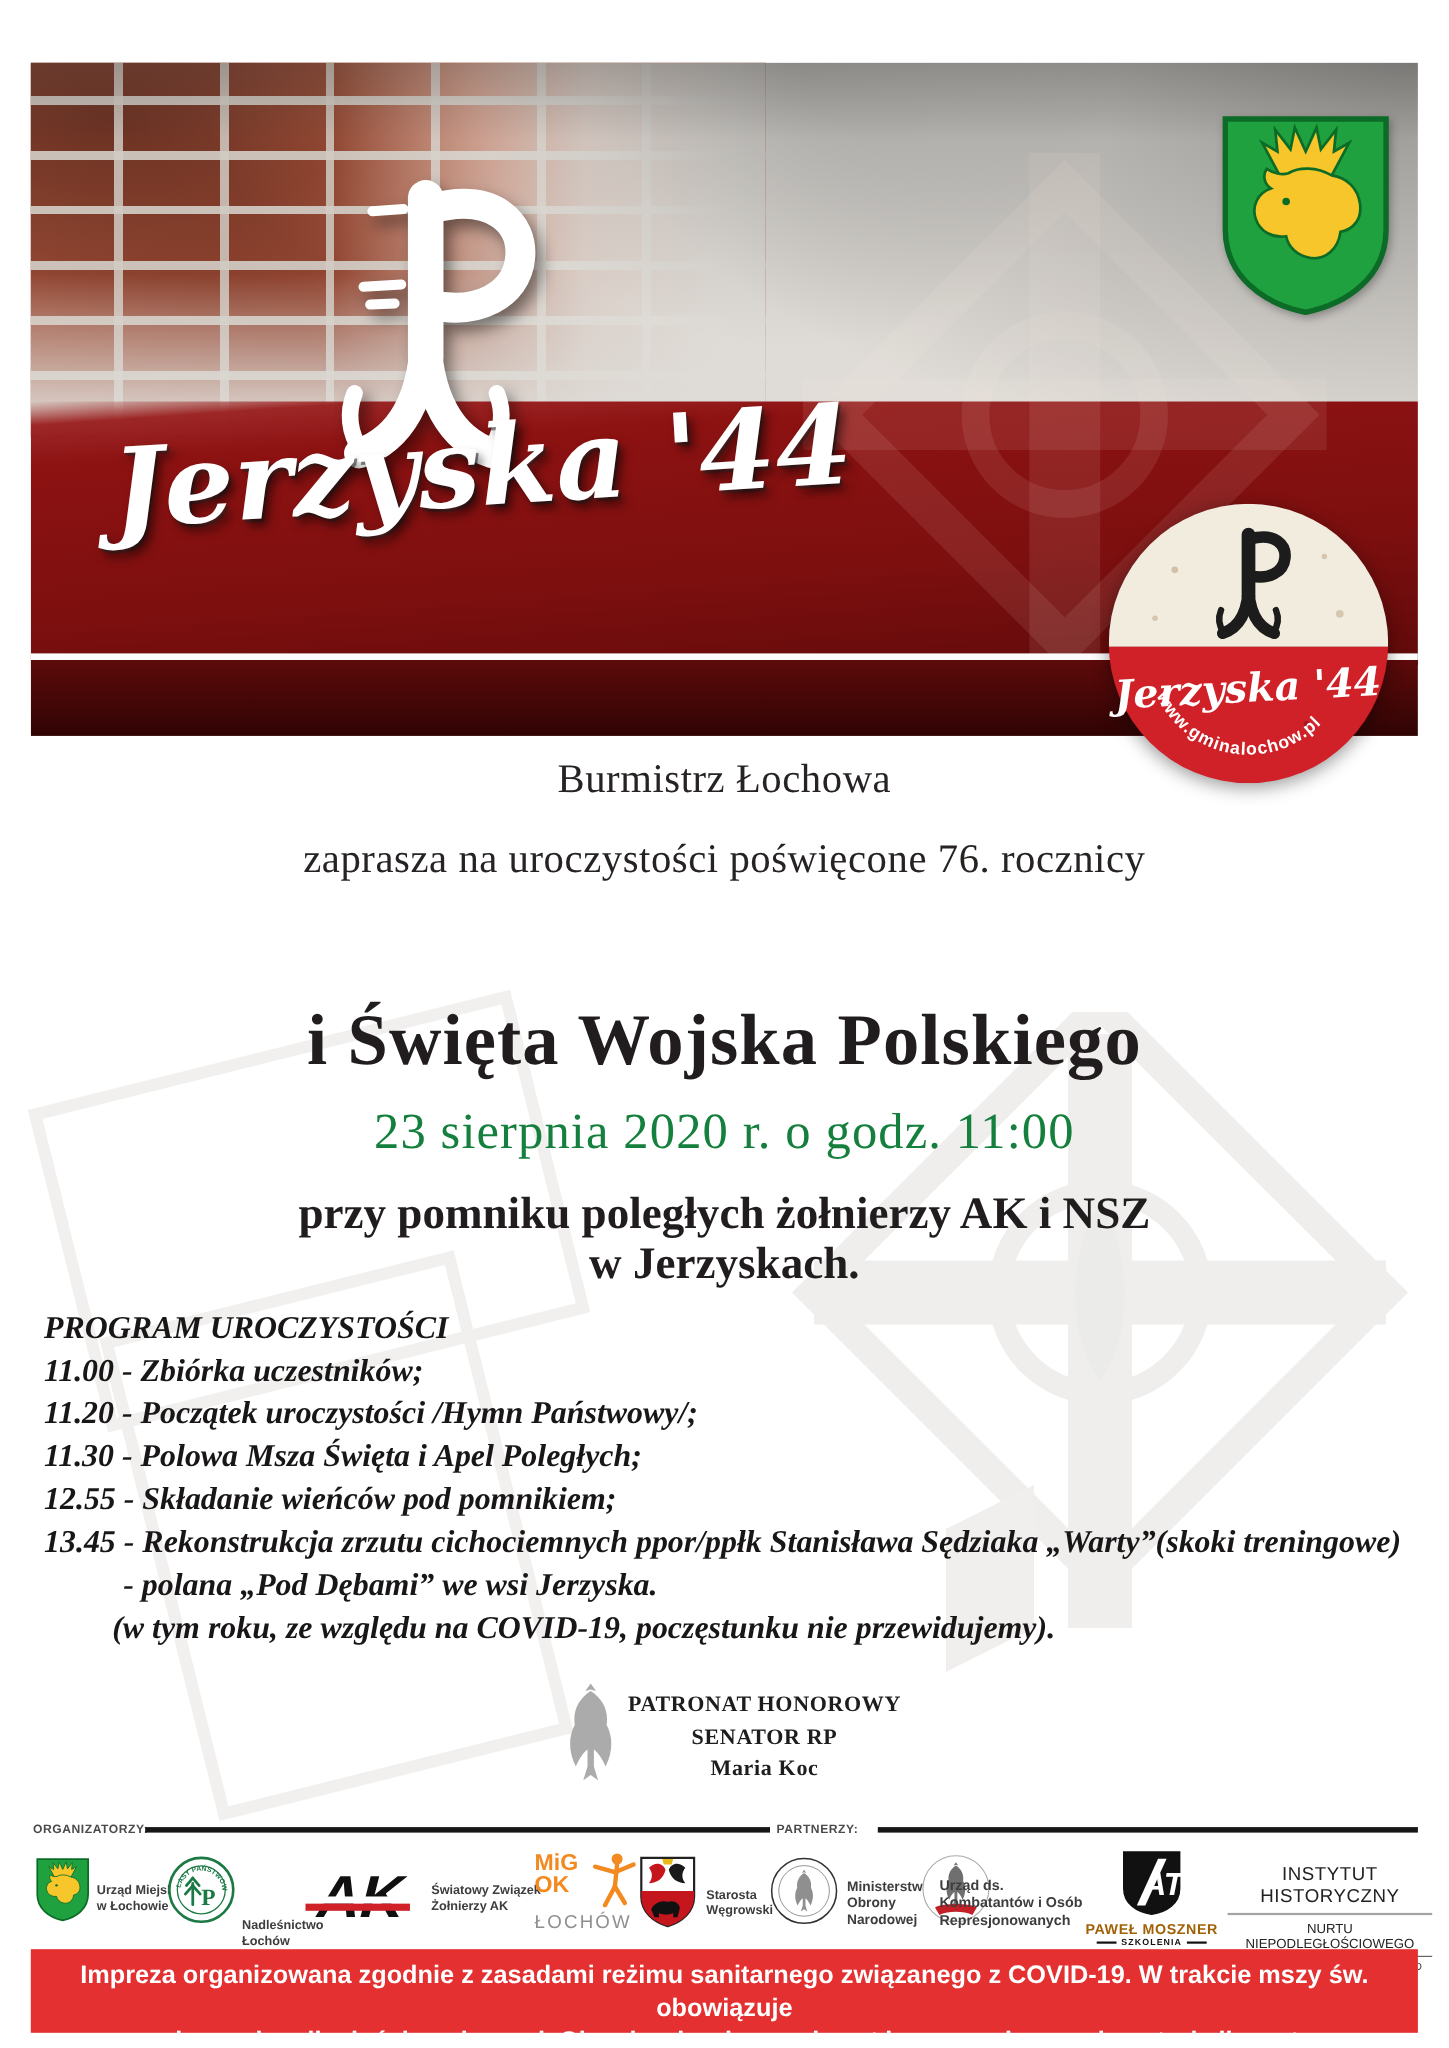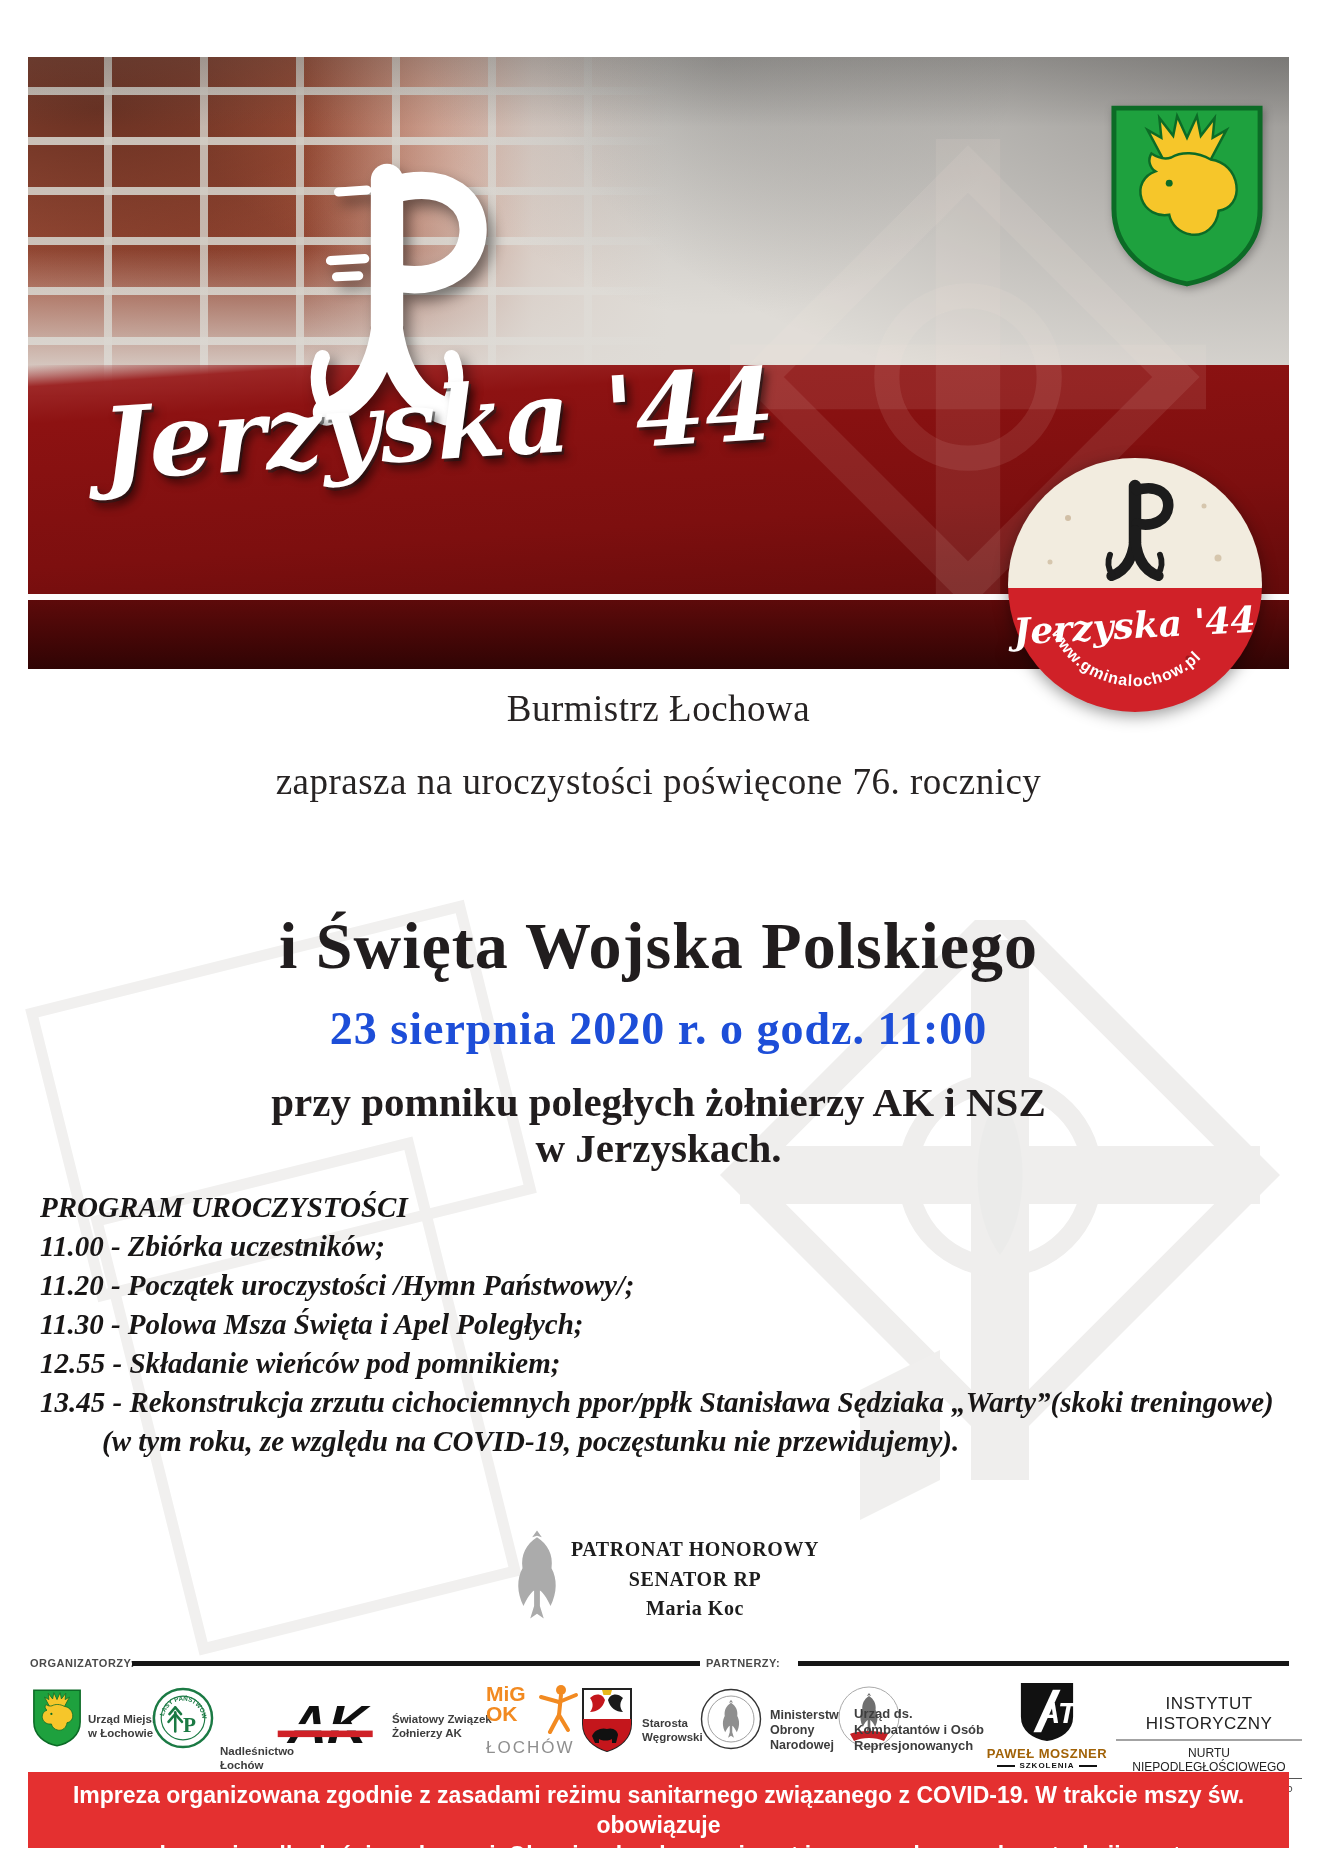--- a/index.html
+++ b/index.html
@@ -46,21 +46,21 @@
   .badge{left:1008px;top:458px;width:254px;height:254px;z-index:7;filter:drop-shadow(0 4px 8px rgba(0,0,0,.4));}
 
   
   .wm-sq{border:11px solid #f1f0ef;transform:rotate(-14deg);z-index:0;}
   .wm-right{left:610px;top:920px;width:700px;height:660px;z-index:0;}
 
   
   .ctext{left:0;right:0;text-align:center;z-index:2;}
   .intro{font-size:37px;color:#272323;letter-spacing:.5px;}
   .headline{font-size:66px;font-weight:bold;color:#211d1e;letter-spacing:1px;}
-  .date-line{font-size:46px;font-weight:bold;color:#1d4ed8;letter-spacing:1px;}
+  .date-line{font-size:46px;font-weight:normal;color:#15803d;letter-spacing:1px;}
   .loc{font-size:41px;font-weight:bold;color:#211d1e;}
   .program{left:40px;top:1188px;width:1250px;z-index:2;
     font-style:italic;font-weight:bold;font-size:29px;color:#181616;}
   .program div{line-height:39px;}
   .prog-ind1{padding-left:72px;}
   .prog-ind2{padding-left:62px;}
   .pat-eagle{left:508px;top:1528px;width:58px;height:94px;color:#ababab;z-index:2;}
   .pat-line{left:515px;width:360px;text-align:center;font-size:20px;color:#1d1d1d;letter-spacing:.6px;z-index:2;font-weight:bold;}
 
   
@@ -194,20 +194,21 @@
   <div class="abs ctext loc" style="top:1124px;">w Jerzyskach.</div>
   <div class="abs ctext loc" style="top:1078px;">przy pomniku poległych żołnierzy AK i NSZ</div>
 
   <div class="abs program">
     <div>PROGRAM UROCZYSTOŚCI</div>
     <div>11.00 - Zbiórka uczestników;</div>
     <div>11.20 - Początek uroczystości /Hymn Państwowy/;</div>
     <div>11.30 - Polowa Msza Święta i Apel Poległych;</div>
     <div>12.55 - Składanie wieńców pod pomnikiem;</div>
     <div>13.45 - Rekonstrukcja zrzutu cichociemnych ppor/ppłk Stanisława Sędziaka „Warty”(skoki treningowe)</div>
+    <div class="prog-ind1">- polana „Pod Dębami” we wsi Jerzyska.</div>
     <div class="prog-ind2">(w tym roku, ze względu na COVID-19, poczęstunku nie przewidujemy).</div>
   </div>
 
   <svg class="abs pat-eagle" viewBox="0 0 60 96">
     <use href="#sym-eagle"></use>
   </svg>
   <div class="abs pat-line" style="top:1538px;">PATRONAT HONOROWY</div>
   <div class="abs pat-line" style="top:1568px;">SENATOR RP</div>
   <div class="abs pat-line" style="top:1597px;">Maria Koc</div>
 

